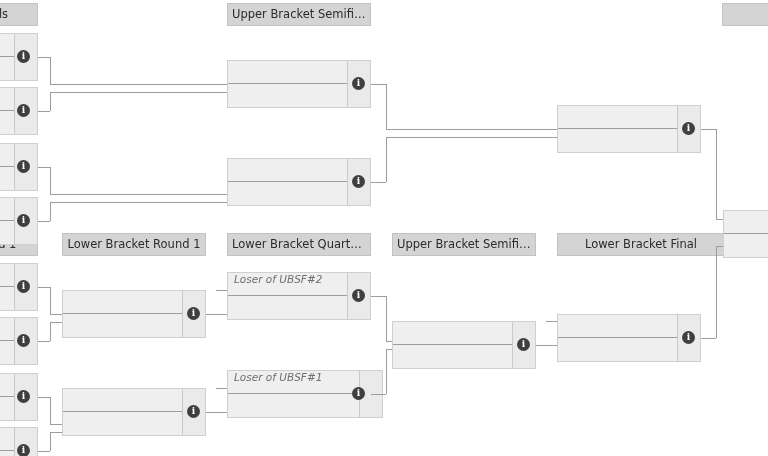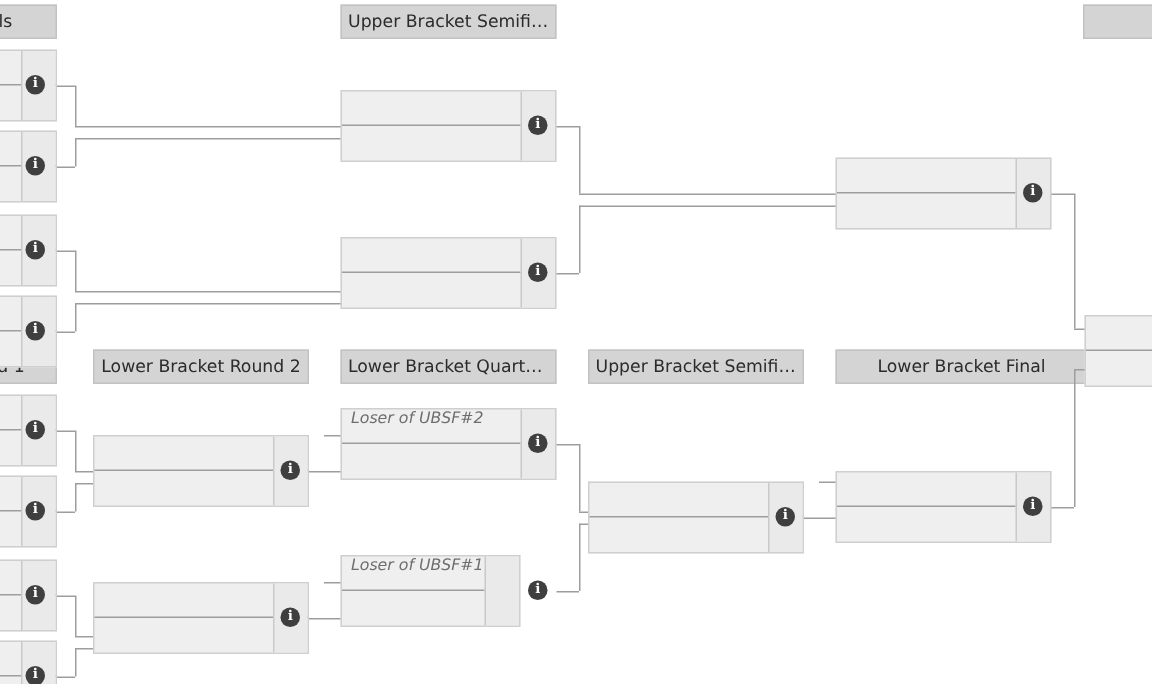--- a/index.html
+++ b/index.html
@@ -118,21 +118,21 @@
 
   <div class="round-header" style="left:-38px; top:3px; width:76px;">als</div>
 
   <div class="round-header" style="left:227px; top:3px; width:144px;">Upper Bracket Semifinals</div>
 
 
   <div class="round-header" style="left:722px; top:3px; width:144px;"></div>
 
   <div class="round-header" style="left:-38px; top:233px; width:76px;">und 1</div>
 
-  <div class="round-header" style="left:62px; top:233px; width:144px;">Lower Bracket Round 2</div>
+  <div class="round-header" style="left:62px; top:233px; width:144px;">Lower Bracket Round 1</div>
 
   <div class="round-header" style="left:227px; top:233px; width:144px;">Lower Bracket Quarterfin...</div>
 
   <div class="round-header" style="left:392px; top:233px; width:144px;">Upper Bracket Semifinal</div>
 
   <div class="round-header" style="left:557px; top:233px; width:168px;">Lower Bracket Final</div>
 
   <div class="match" style="left:-62px; top:33px; width:100px; height:48px;">
     <div class="slot top">
       <span class="team-name"></span>
@@ -376,21 +376,21 @@
     <div class="slot bottom">
       <span class="team-name"></span>
     </div>
     <div class="score-col">
       <div class="score-cell top"></div>
       <div class="score-cell bottom"></div>
     </div>
   </div>
   <div class="info-icon" style="left:352px; top:289px;">i</div>
 
-  <div class="match" style="left:227px; top:370px; width:120px; height:48px;">
+  <div class="match" style="left:227px; top:370px; width:156px; height:48px;">
     <div class="slot top">
       <span class="team-name">Loser of UBSF#1</span>
     </div>
     <div class="slot bottom">
       <span class="team-name"></span>
     </div>
     <div class="score-col">
       <div class="score-cell top"></div>
       <div class="score-cell bottom"></div>
     </div>

